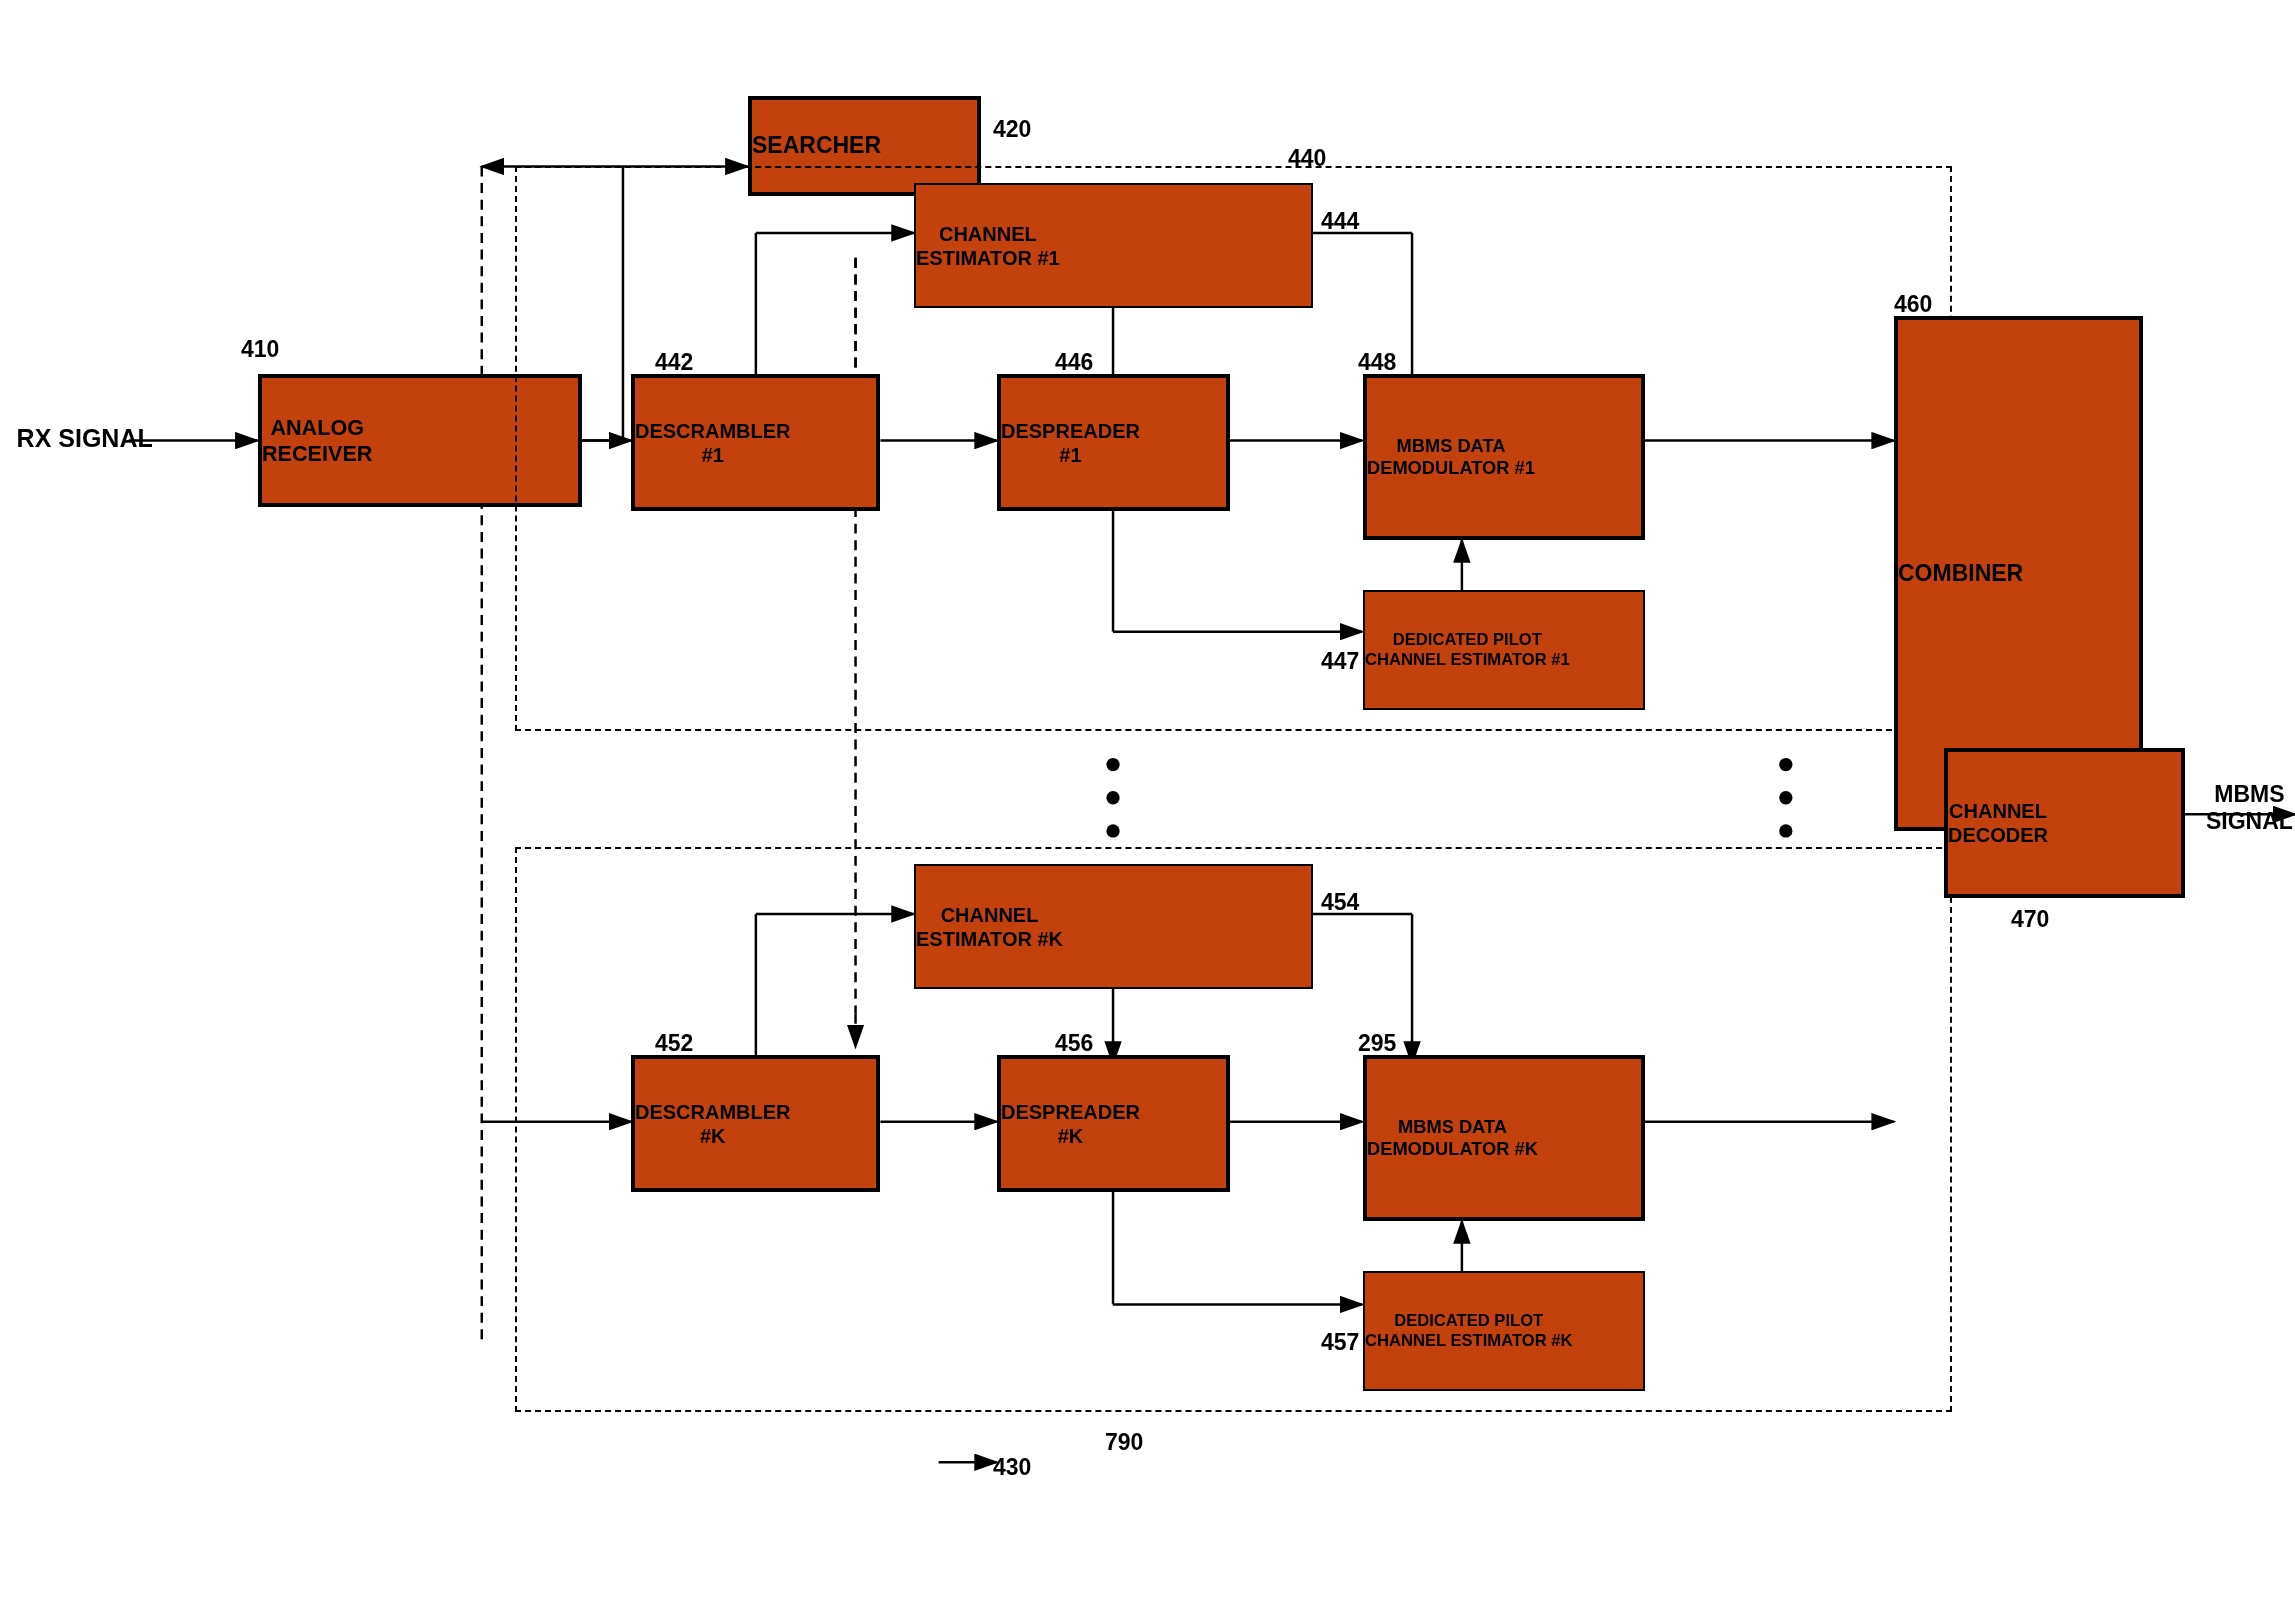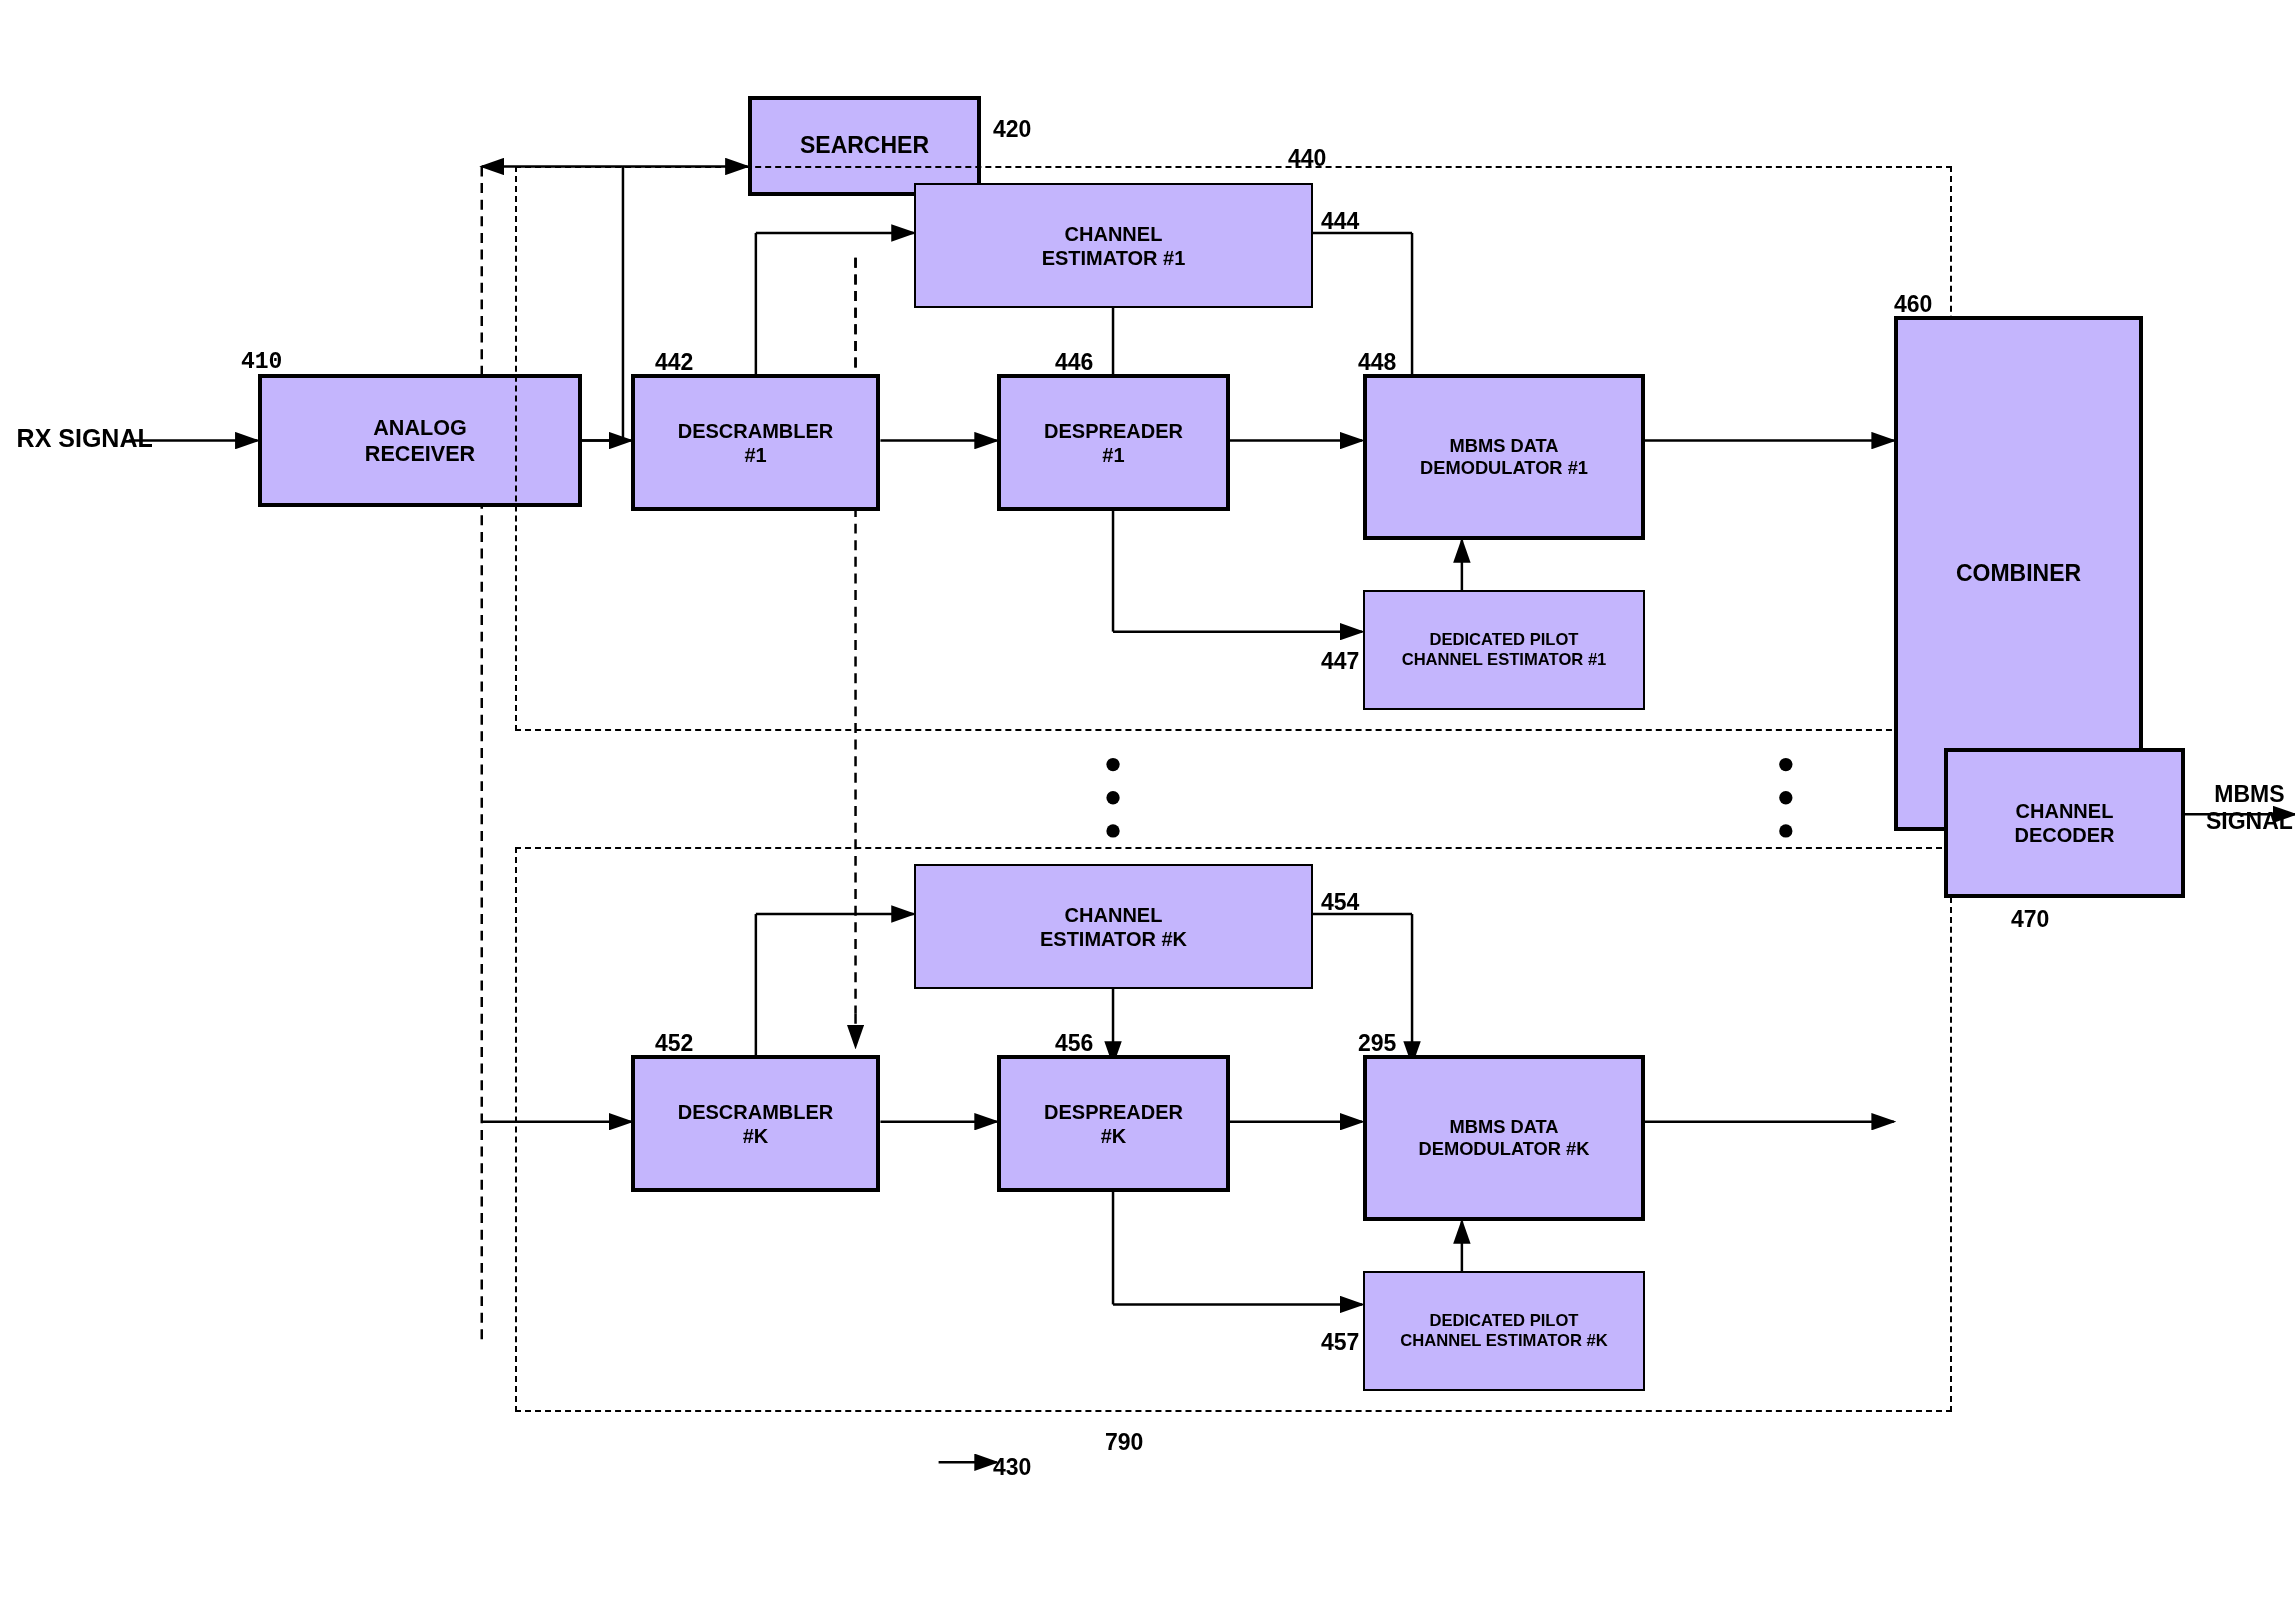--- a/index.html
+++ b/index.html
@@ -13,24 +13,24 @@
     }
     .diagram-container {
       position: absolute;
       top: 0; left: 0;
       width: 2295px;
       height: 1598px;
     }
     .block {
       position: absolute;
       border: 2.5px solid #000;
-      background: #c4b5fd;
+      background: #c2410c;
       display: flex;
       align-items: center;
-      justify-content: center;
+      justify-content: flex-start;
       text-align: center;
       font-weight: bold;
       font-size: 23px;
       line-height: 1.2;
     }
     .block-thick {
       border: 4.2px solid #000;
     }
     .block-dashed {
       border: 2.5px dashed #000;
@@ -139,21 +139,21 @@
     <line x1="1130" y1="1760" x2="1200" y2="1760" stroke="#000" stroke-width="3" marker-end="url(#arrowhead)"></line>
 
   </svg>
 
   <div class="label" style="left:16.6px; top:424px; font-size:25px; font-weight:bold;">RX SIGNAL</div>
 
   <div class="block block-thick" style="left:258px; top:374px; width:324px; height:133px; font-size:21.6px;">
     <span>ANALOG<br>RECEIVER</span>
   </div>
 
-  <div class="label" style="left:241px; top:349px;font-family:Liberation Mono, monospace;">410</div>
+  <div class="label" style="left:241px; top:336px;">410</div>
 
   <div class="block block-thick" style="left:748px; top:96px; width:233px; height:100px; font-size:23px;">
     <span>SEARCHER</span>
   </div>
 
   <div class="label" style="left:993px; top:116px;">420</div>
 
 
   <div class="label" style="left:993px; top:1454px;">430</div>
 

